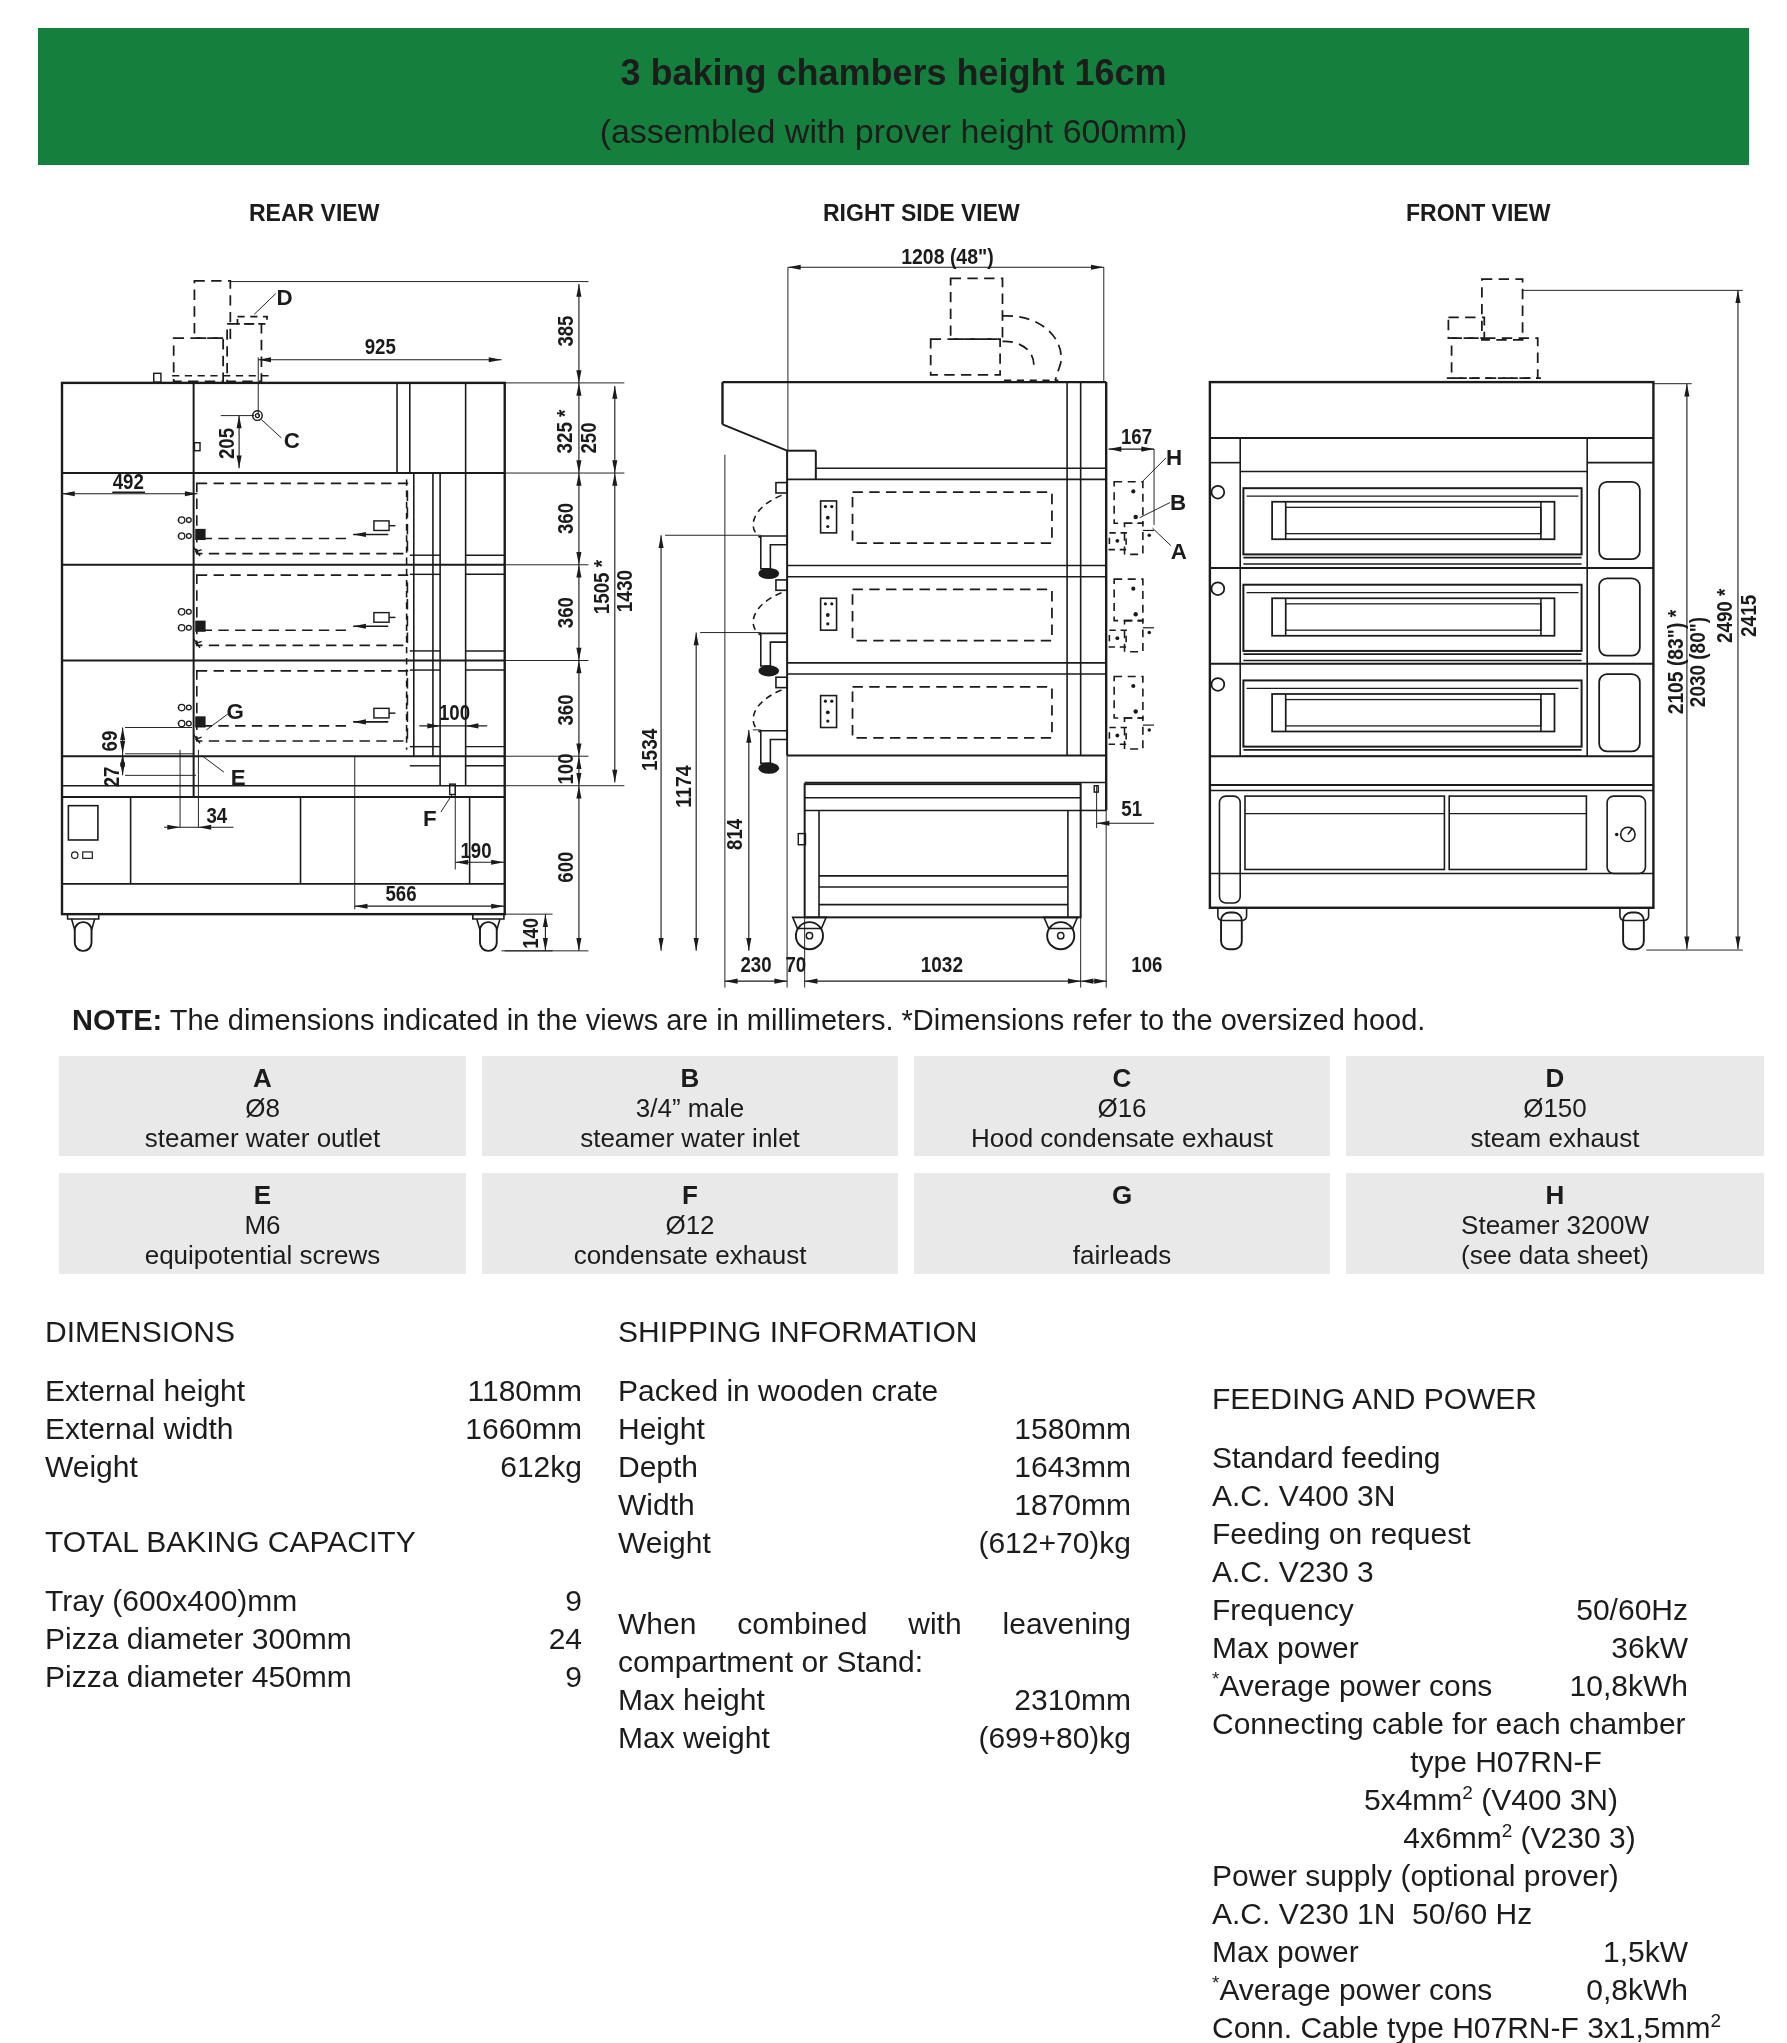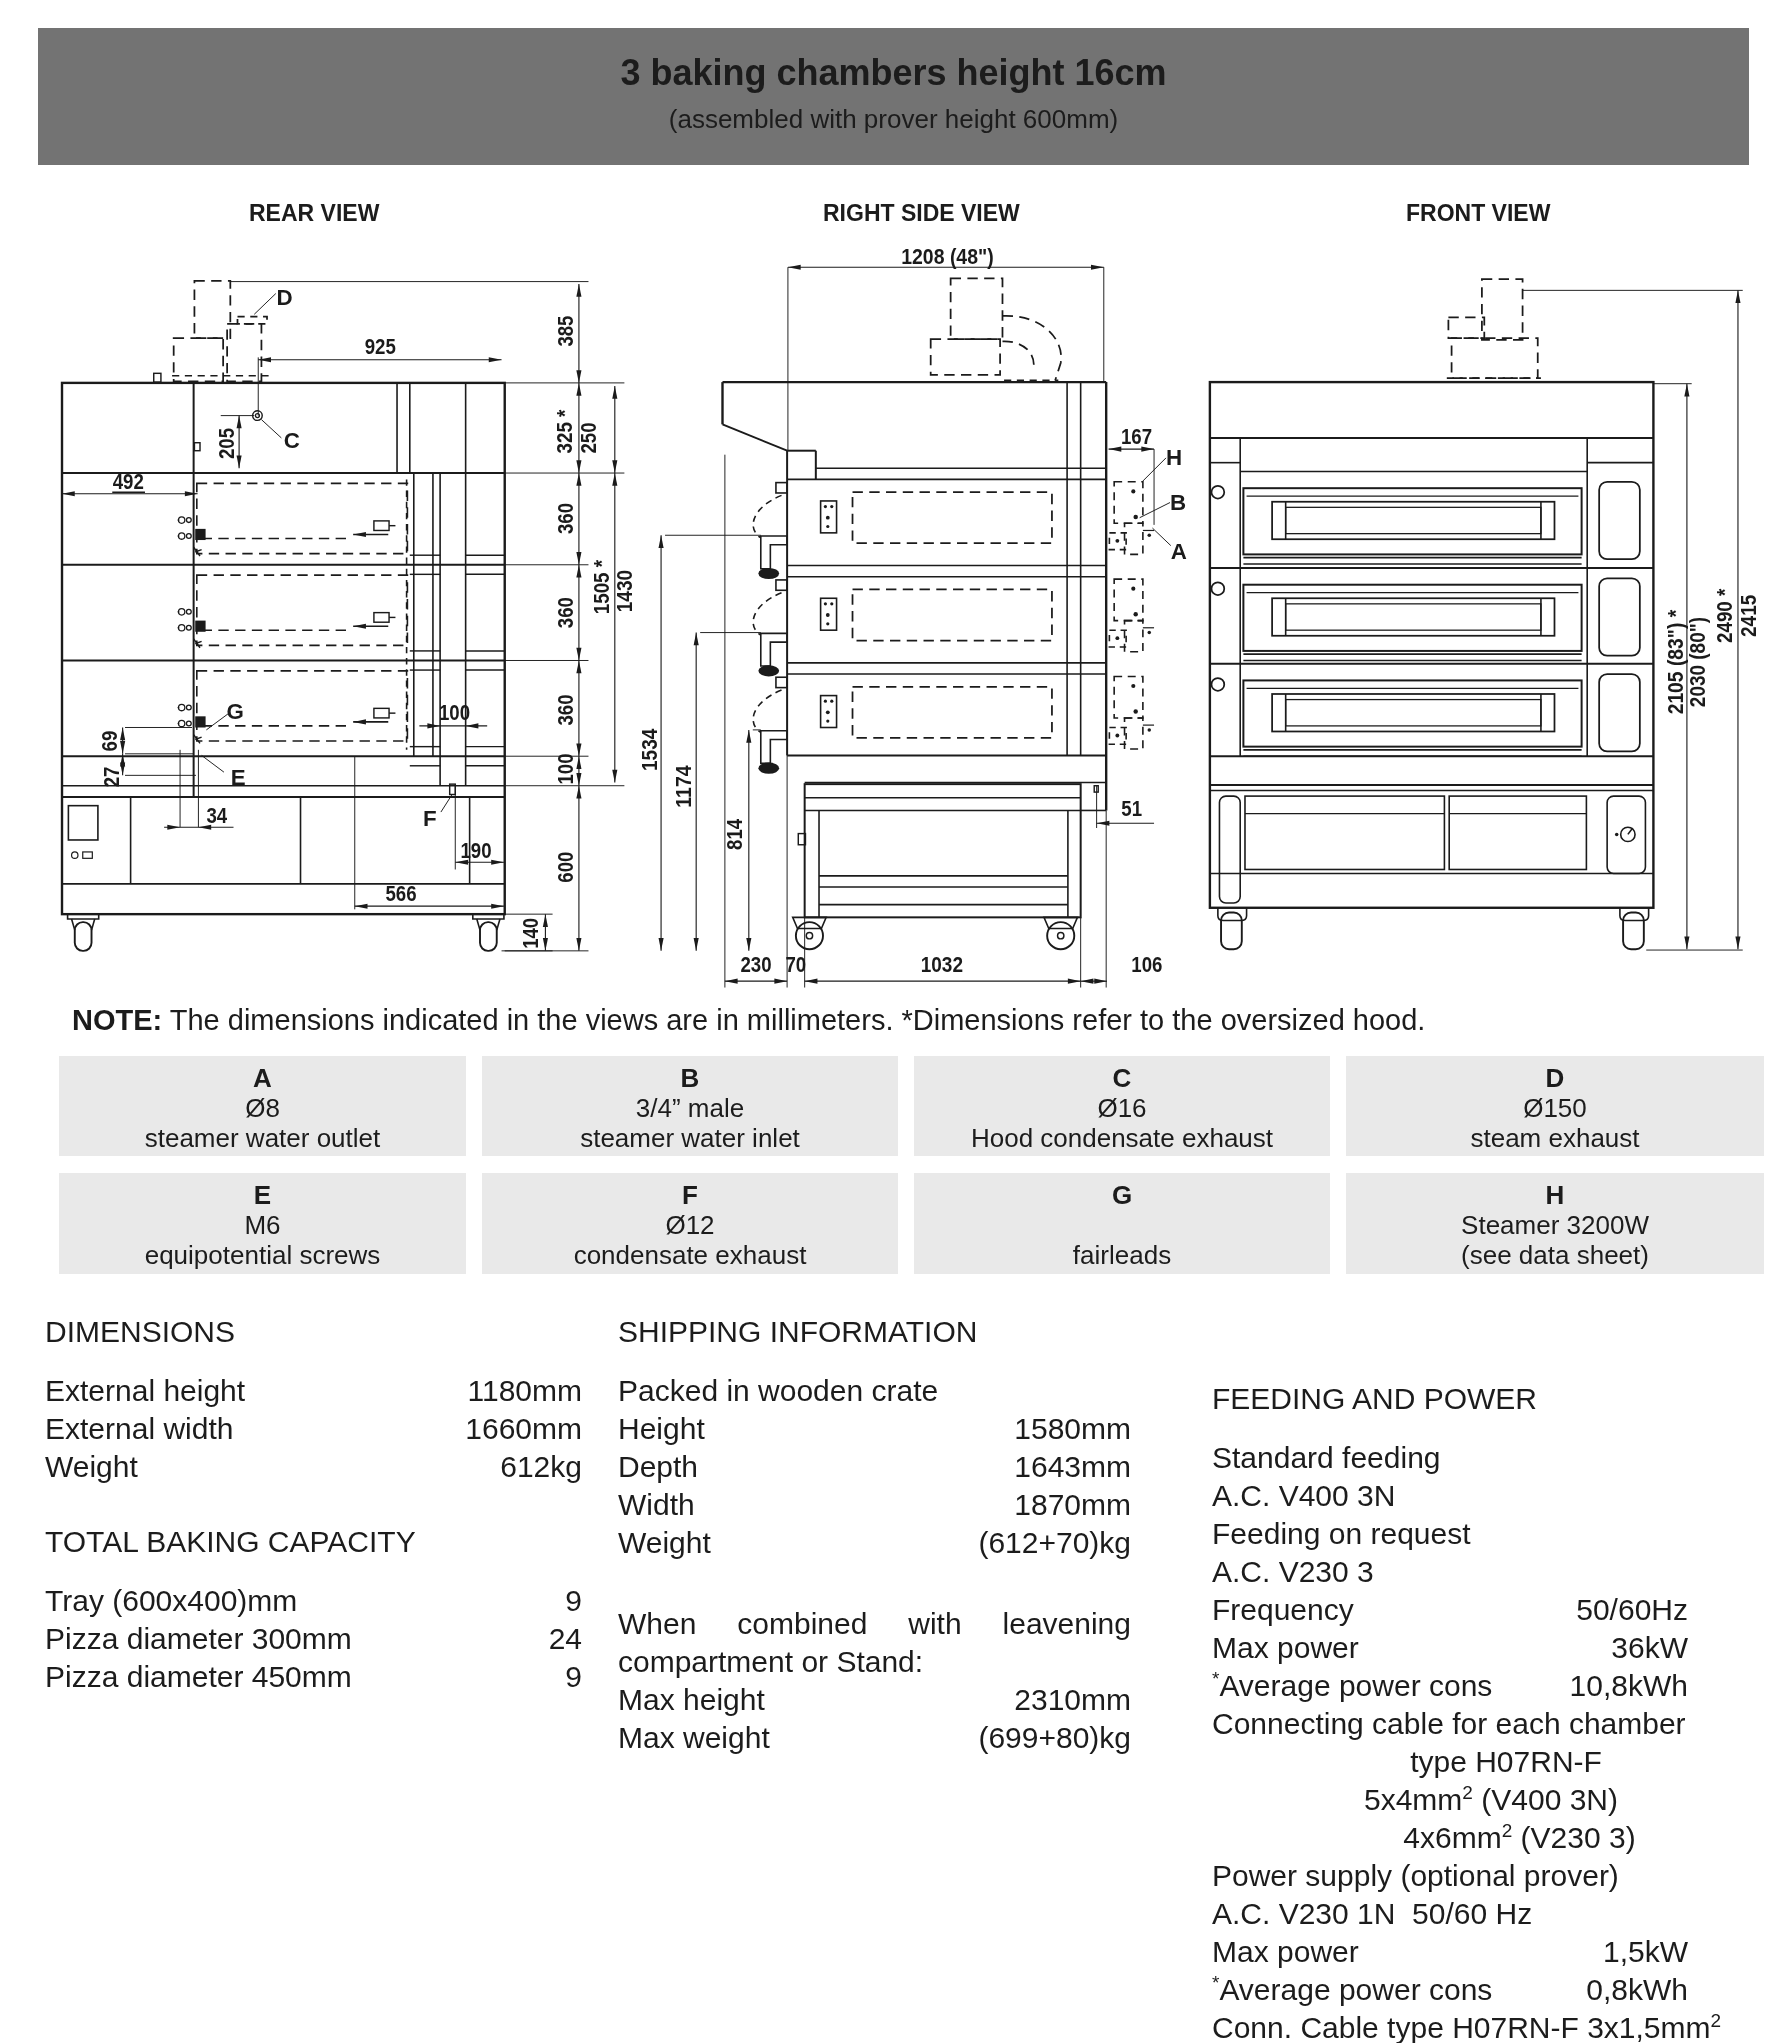--- a/index.html
+++ b/index.html
@@ -1,17 +1,17 @@
 <!DOCTYPE html>
 <html style="font-size:12.8px"><head><meta charset="utf-8"><style>
 *{margin:0;padding:0;box-sizing:border-box}
 body{width:1788px;height:2043px;position:relative;background:#fff;font-family:"Liberation Sans",sans-serif;color:#1c1c1c;overflow:hidden}
-.hdr{position:absolute;left:38px;top:28px;width:1711px;height:137px;background:#737373;text-align:center}
+.hdr{position:absolute;left:38px;top:28px;width:1711px;height:137px;background:#15803d;text-align:center}
 .hdr .t1{font-size:36px;font-weight:bold;margin-top:24px;letter-spacing:0px}
-.hdr .t2{font-size:26px;margin-top:10px}
+.hdr .t2{font-size:34px;margin-top:18px}
 .vt{position:absolute;font-size:23px;font-weight:bold}
 .note{position:absolute;left:72px;top:1004px;font-size:29px}
 .cell{position:absolute;background:#e9e9e9;text-align:center;font-size:26px;padding-top:7.2px}
 .cell .c1{font-weight:bold}
 .cell div{line-height:30px}
 .col{position:absolute;font-size:30px;line-height:38px}
 .col .h{font-weight:normal}
 .col .sp{height:21px}
 .col .sp2{height:37px}
 .col .sp3{height:43px}

